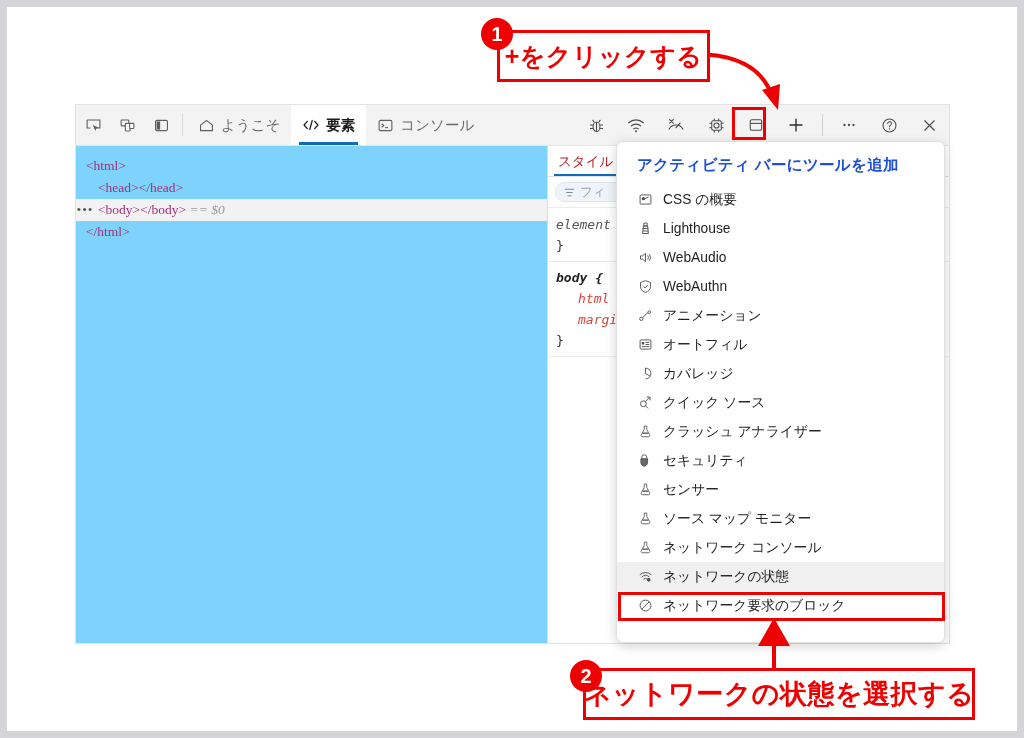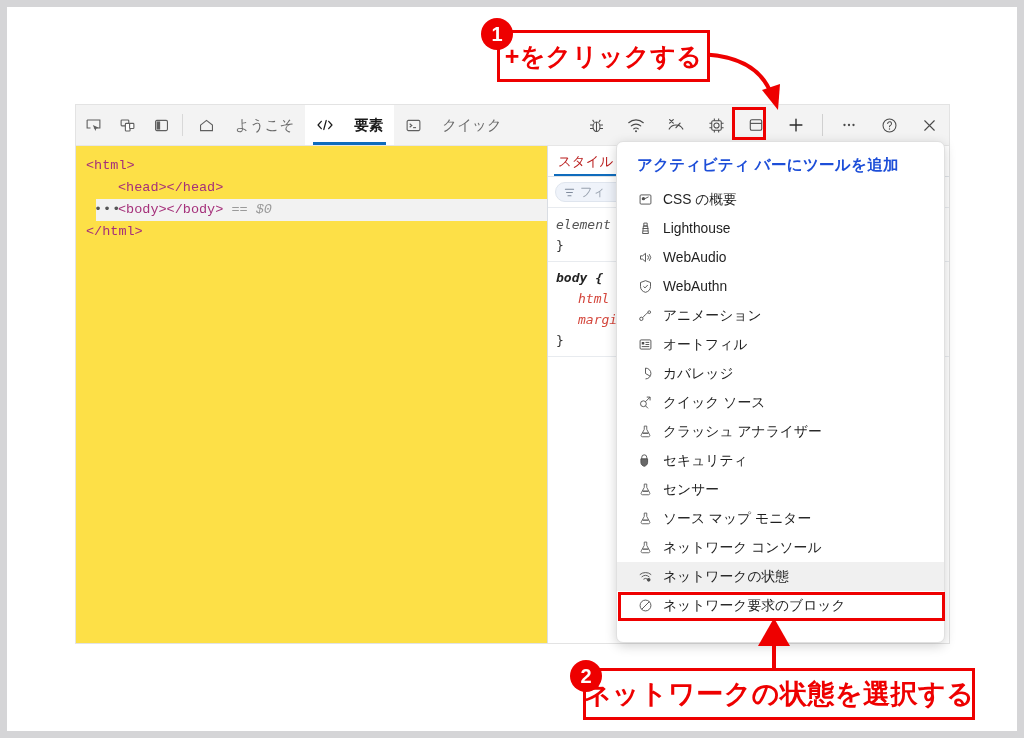--- a/index.html
+++ b/index.html
@@ -37,21 +37,21 @@
     color:#5f5f5f;
   }
   .tb-sep{width:1px;height:22px;background:#d8d8d8;align-self:center;margin:0 4px;}
   .tab{
     display:flex;align-items:center;gap:6px;
     padding:0 11px;height:40px;
     font-size:14.5px;color:#6a6a6a;
     position:relative;box-sizing:border-box;
     white-space:nowrap;
   }
-  .tab .tlabel{line-height:1;margin-left:14px;}
+  .tab .tlabel{line-height:1;}
   .tab.active{
     background:#ffffff;color:#1a1a1a;font-weight:700;
   }
   .tab.active:after{
     content:"";position:absolute;left:8px;right:8px;bottom:0;height:3px;background:#0f6cbd;
   }
   .tab .ticon{display:flex;align-items:center;color:#5f5f5f;}
   .tab.active .ticon{color:#1a1a1a;}
   #tabbar .spacer{flex:1;}
   .right-icons{display:flex;align-items:center;}
@@ -64,34 +64,34 @@
     position:absolute;left:732px;top:107px;width:34px;height:33px;
     border:3px solid #ee0000;box-sizing:border-box;
     z-index:40;
   }
 
   
   #panelbody{display:flex;height:499px;width:100%;}
   #domtree{
     width:472px;box-sizing:border-box;
     border-right:1px solid #d9dde3;
-    background:#fde047;
-    font-family:Liberation Mono, monospace;
+    background:#7dd3fc;
+    font-family:Liberation Serif, serif;
     font-size:13.5px;
     padding-top:9px;
     color:#a31515;
   }
   .dom-row{
     height:22px;line-height:22px;position:relative;padding-left:10px;white-space:nowrap;
   }
   .dom-row.sel{background:#f2f2f2;}
   .dom-row .dots{position:absolute;left:-2px;top:0;width:22px;text-align:center;color:#555;letter-spacing:1px;}
   .tagn{color:#a5307a;}
   .eqd{color:#9a9a9a;font-style:italic;}
-  .ind1{padding-left:22px;margin-left:20px;}
+  .ind1{padding-left:22px;}
 
   #styles{
     flex:1;box-sizing:border-box;background:#ffffff;position:relative;
   }
   #styles-tabs{
     height:30px;border-bottom:1px solid #dfe3e8;display:flex;align-items:flex-end;
   }
   .stab{
     font-size:13.5px;color:#b91c1c;padding:0 10px 5px 10px;position:relative;white-space:nowrap;
   }
@@ -214,21 +214,21 @@
     </div>
 
     <div class="tab">
       <span class="ticon">
         <svg width="17" height="17" viewBox="0 0 20 20" fill="none" stroke="currentColor" stroke-width="1.3">
           <rect x="2.5" y="4" width="15" height="12" rx="1.5"></rect>
           <path d="M5.5 8l2.5 2-2.5 2"></path>
             <path d="M9.5 12.5h3.5"></path>
         </svg>
       </span>
-      <span class="tlabel">クイック</span>
+      <span class="tlabel">コンソール</span>
     </div>
 
     <div class="spacer"></div>
 
     <div class="right-icons">
       <div class="r-icon">
         <svg width="19" height="19" viewBox="0 0 22 22" fill="none" stroke="currentColor" stroke-width="1.2">
           <ellipse cx="11" cy="12.5" rx="4" ry="5.5"></ellipse>
           <path d="M7 10.5H3.5M7 14.5H3.5M15 10.5h3.5M15 14.5h3.5"></path>
           <path d="M8.3 7.2L6.5 4.5M13.7 7.2l1.8-2.7M11 7v11"></path>

